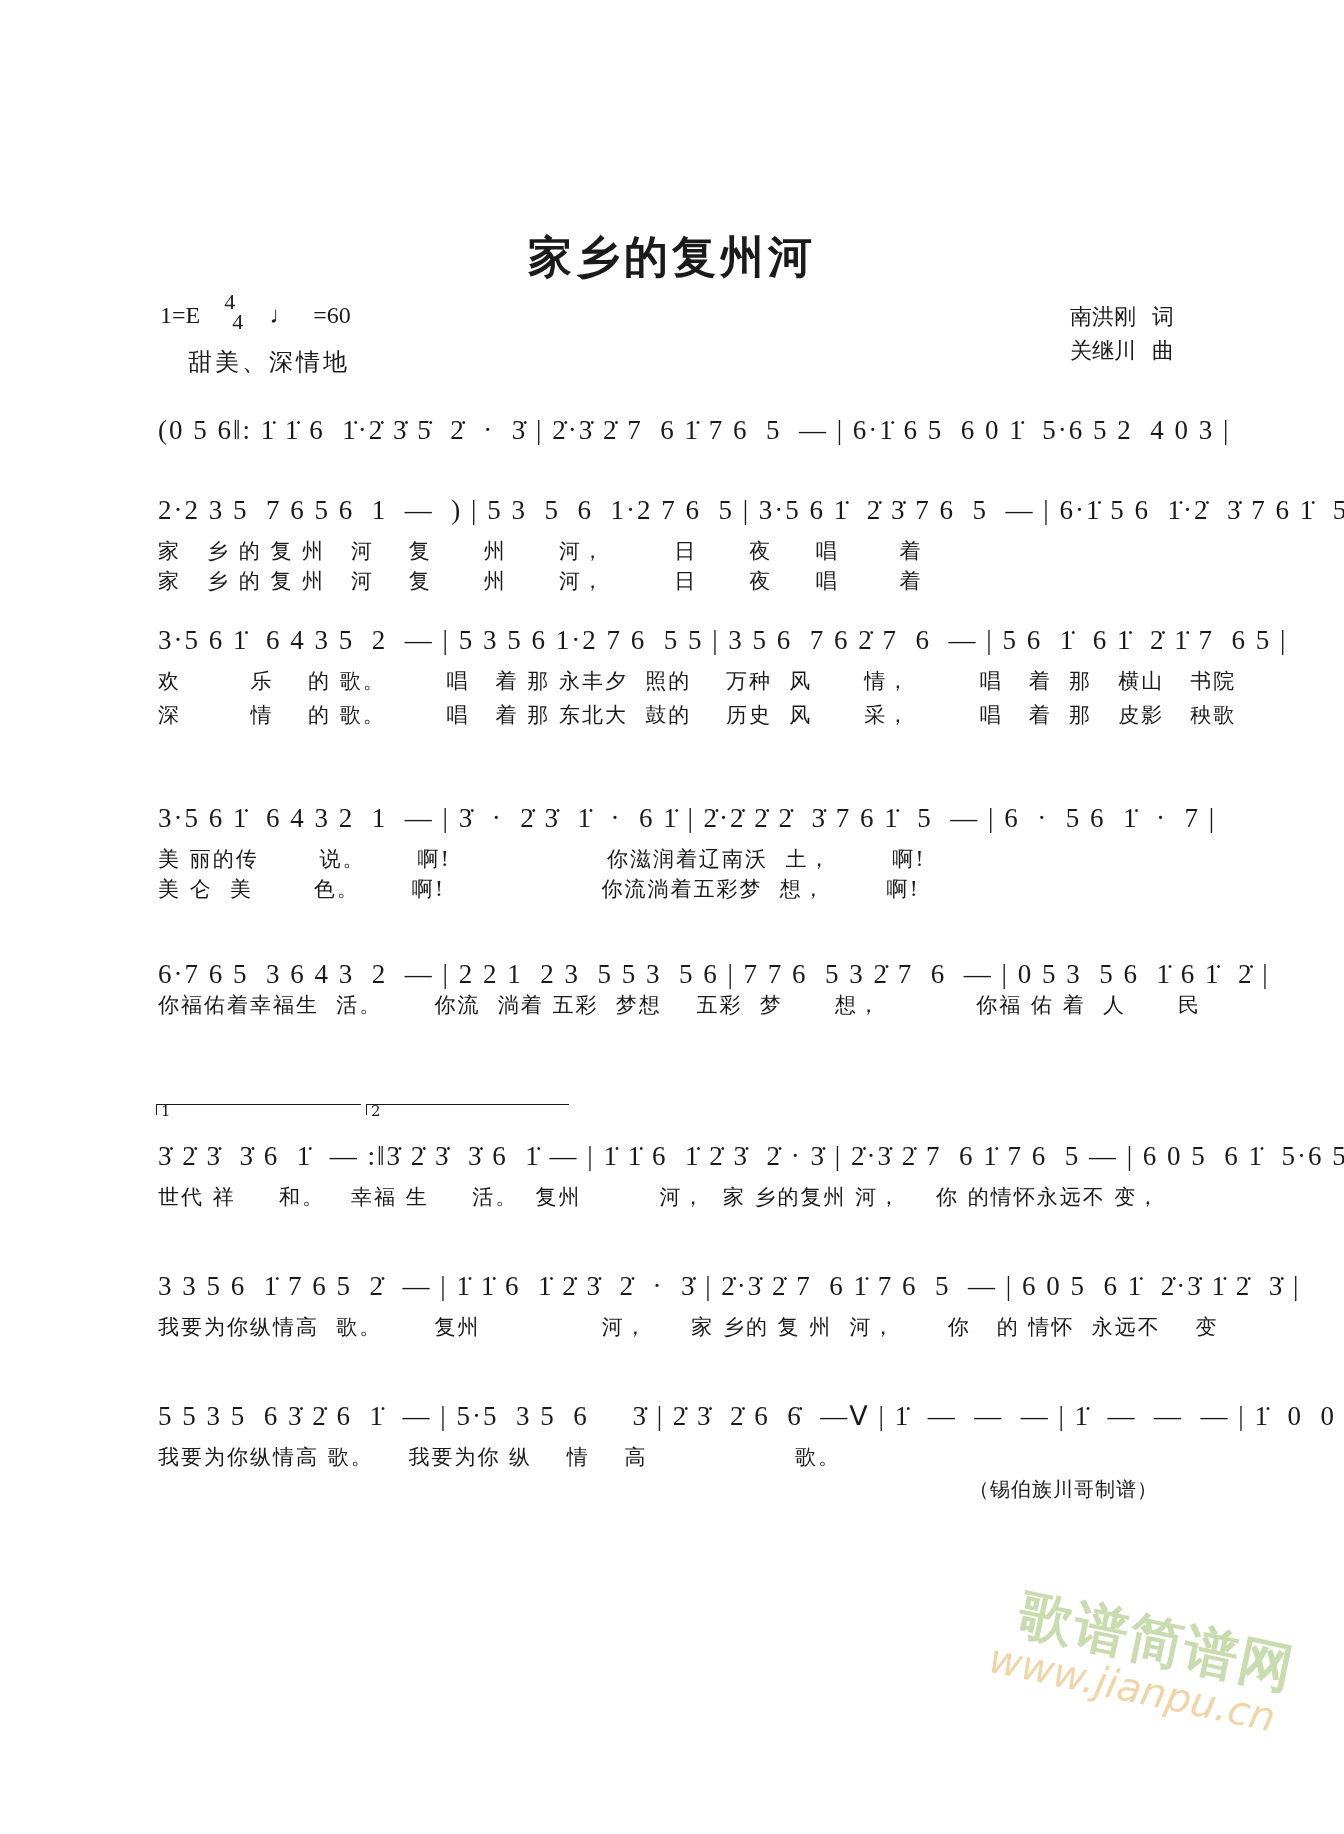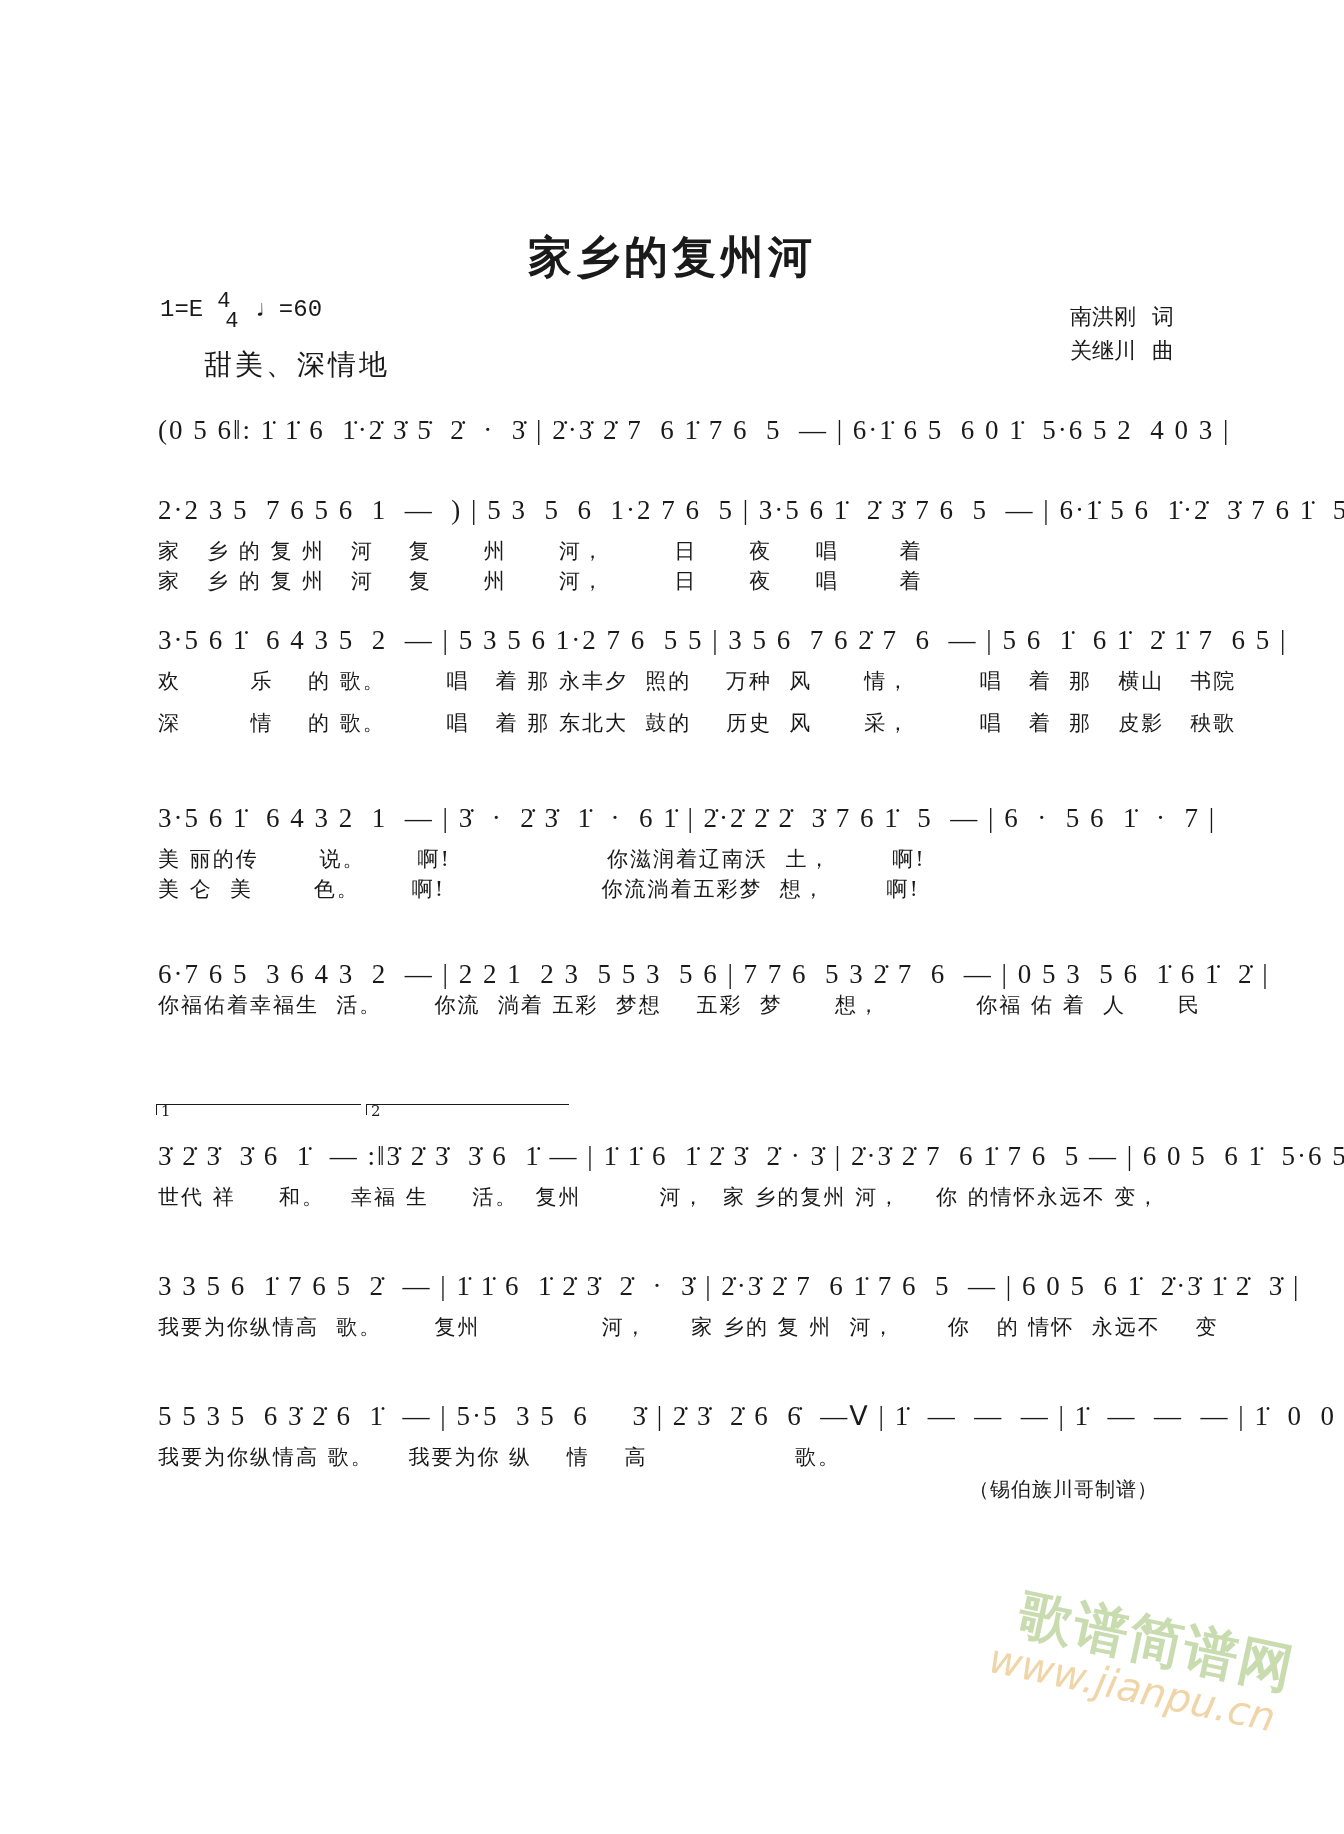--- a/index.html
+++ b/index.html
@@ -2,25 +2,25 @@
 <html><head>
   <meta charset="utf-8">
   <style>
     html, body { margin: 0; padding: 0; background: #ffffff; }
     body { width: 1344px; height: 1834px; position: relative; overflow: hidden;
            font-family: "DejaVu Serif", "Liberation Serif", serif; color: #1a1a1a; }
     .page { position: absolute; inset: 0; }
     .title { position: absolute; top: 228px; left: 0; width: 1344px; text-align: center;
              font-size: 44px; font-weight: bold; letter-spacing: 4px; }
     .meta-left { position: absolute; left: 160px; top: 296px; font-size: 24px; }
-    .meta-left .key { display: flex; gap: 10px; font-family: Liberation Mono, monospace; }
+    .meta-left .key { display: flex; align-items: center; gap: 20px; font-family: Liberation Serif, serif; }
     .tsig { display: inline-flex; flex-direction: column; line-height: 0.9; font-size: 22px; margin: 0 4px;
             position: relative; top: -4px; }
     .tsig span:last-child { position: relative; left: 8px; }
-    .meta-left .expr { margin-top: 10px; margin-left: 44px; font-size: 28px; letter-spacing: 3px; }
+    .meta-left .expr { margin-top: 10px; margin-left: 28px; font-size: 24px; letter-spacing: 3px; }
     .meta-right { position: absolute; right: 170px; top: 300px; font-size: 22px; line-height: 34px; text-align: right; }
     .meta-right div span { margin-left: 16px; }
 
     .system { position: absolute; left: 158px; width: 1040px; }
     .notes { position: relative; height: 48px; font-family: "Liberation Serif", serif; font-size: 27px;
              white-space: pre; letter-spacing: 2px; display: flex; align-items: flex-end; }
     .lyrics { font-size: 21px; letter-spacing: 2px; white-space: pre; margin-top: 10px; line-height: 30px; }
     .volta { position: absolute; font-size: 15px; border-top: 1.5px solid #1a1a1a; border-left: 1.5px solid #1a1a1a;
              height: 10px; padding-left: 4px; line-height: 12px; }
     .credit { position: absolute; right: 186px; top: 1476px; font-size: 20px; letter-spacing: 1px; font-family: Liberation Mono, monospace; }
@@ -64,21 +64,21 @@
 
   <div class="system" style="top:478px;">
     <div class="notes">2·2 3 5  7 6 5 6  1  —  ) | 5 3  5  6  1·2 7 6  5 | 3·5 6 1̇  2̇ 3̇ 7 6  5  — | 6·1̇ 5 6  1̇·2̇  3̇ 7 6 1̇  5 |</div>
     <div class="lyrics">家   乡 的 复 州   河    复      州      河，        日      夜     唱       着</div>
     <div class="lyrics" style="margin-top:0">家   乡 的 复 州   河    复      州      河，        日      夜     唱       着</div>
   </div>
 
   <div class="system" style="top:608px;">
     <div class="notes">3·5 6 1̇  6 4 3 5  2  — | 5 3 5 6 1·2 7 6  5 5 | 3 5 6  7 6 2̇ 7  6  — | 5 6  1̇  6 1̇  2̇ 1̇ 7  6 5 |</div>
     <div class="lyrics">欢        乐    的 歌。       唱   着 那 永丰夕  照的    万种  风      情，        唱   着  那   横山   书院</div>
-    <div class="lyrics" style="margin-top:12px">深        情    的 歌。       唱   着 那 东北大  鼓的    历史  风      采，        唱   着  那   皮影   秧歌</div>
+    <div class="lyrics" style="margin-top:4px">深        情    的 歌。       唱   着 那 东北大  鼓的    历史  风      采，        唱   着  那   皮影   秧歌</div>
   </div>
 
   <div class="system" style="top:786px;">
     <div class="notes">3·5 6 1̇  6 4 3 2  1  — | 3̇  ·  2̇ 3̇  1̇  ·  6 1̇ | 2̇·2̇ 2̇ 2̇  3̇ 7 6 1̇  5  — | 6  ·  5 6  1̇  ·  7 |</div>
     <div class="lyrics">美 丽的传       说。      啊!                  你滋润着辽南沃  土，       啊!</div>
     <div class="lyrics" style="margin-top:0">美 仑  美       色。      啊!                  你流淌着五彩梦  想，       啊!</div>
   </div>
 
   <div class="system" style="top:942px;">
     <div class="notes">6·7 6 5  3 6 4 3  2  — | 2 2 1  2 3  5 5 3  5 6 | 7 7 6  5 3 2̇ 7  6  — | 0 5 3  5 6  1̇ 6 1̇  2̇ |</div>

